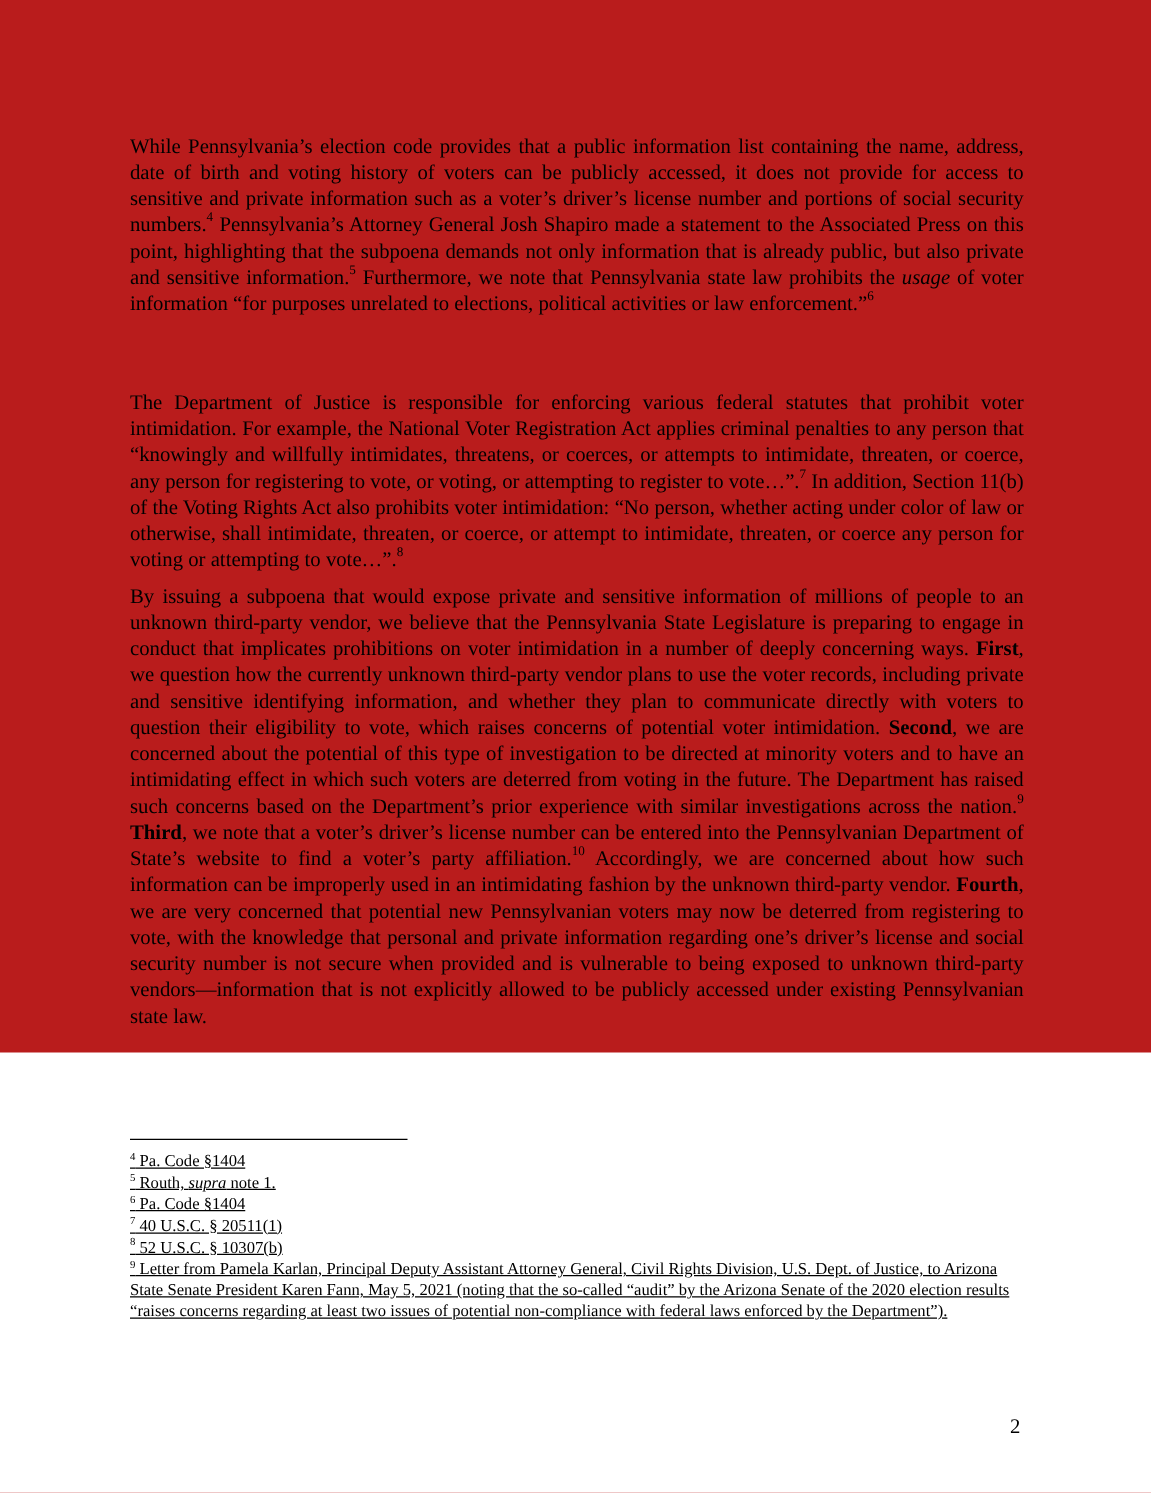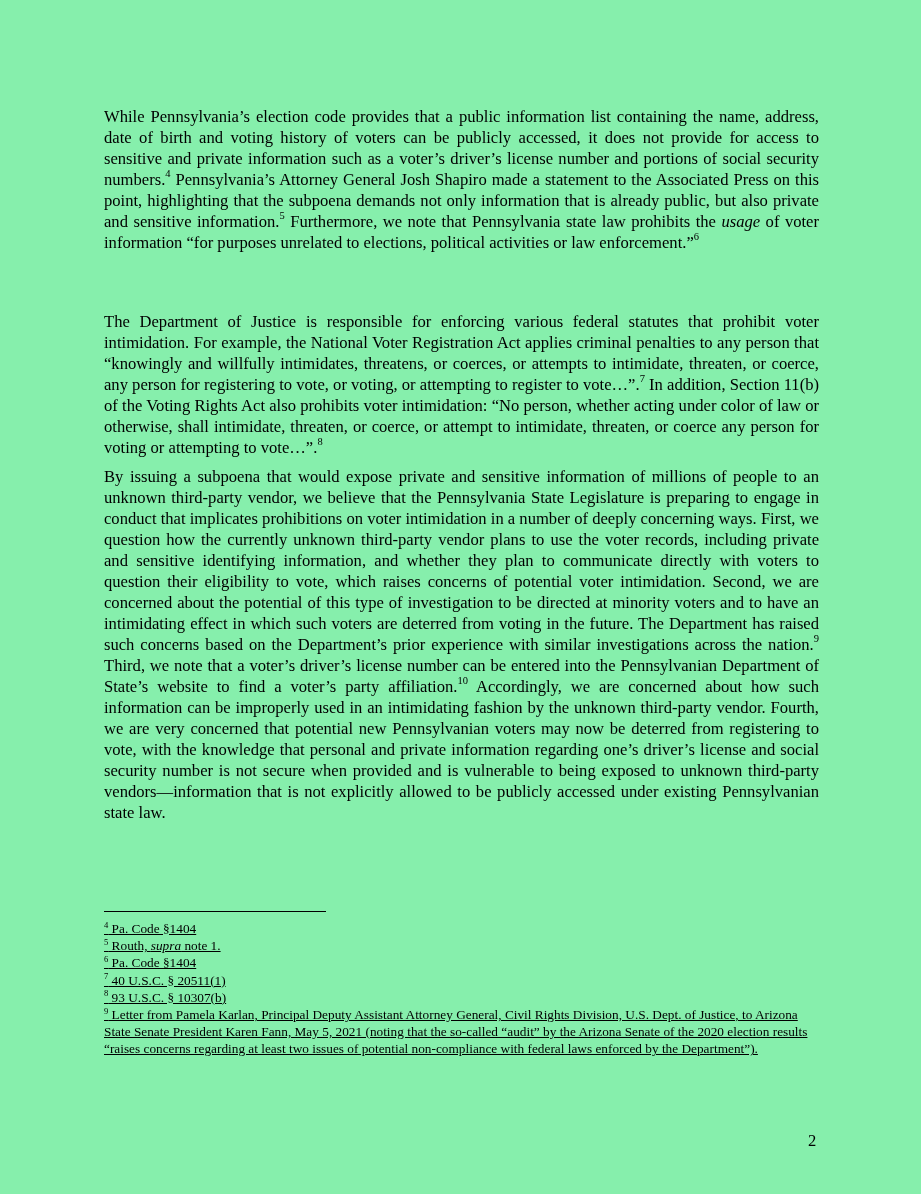--- a/index.html
+++ b/index.html
@@ -11,43 +11,43 @@
       width: 921px;
       height: 1194px;
       position: relative;
       overflow: hidden;
       font-family: "Liberation Serif", "DejaVu Serif", serif;
       color: #000000;
     }
     .page {
       position: absolute;
       left: 0; top: 0;
-      width: 921px; height: 1194px;
-      background: #86efac;
+      width: 921px; height: 842px;
+      background: #b91c1c;
     }
     .body-text {
       position: absolute;
       left: 104px;
       width: 715px;
       font-size: 16.6px;
       line-height: 21px;
       text-align: justify;
       margin: 0;
     }
     .p1 { top: 106px; }
     .p2 { top: 311px; }
     .p3 { top: 466px; }
     sup {
       font-size: 10.5px;
       line-height: 0;
       position: relative;
       top: -1px;
       vertical-align: super;
     }
-    b { font-weight: normal; }
+    b { font-weight: bold; }
     i { font-style: italic; text-align: right; }
     .fn-rule {
       position: absolute;
       left: 104px;
       top: 911px;
       width: 222px;
       height: 0;
       border-top: 1px solid #000000;
     }
     .footnotes {
@@ -83,18 +83,18 @@
   <p class="body-text p2">The Department of Justice is responsible for enforcing various federal statutes that prohibit voter intimidation. For example, the National Voter Registration Act applies criminal penalties to any person that “knowingly and willfully intimidates, threatens, or coerces, or attempts to intimidate, threaten, or coerce, any person for registering to vote, or voting, or attempting to register to vote…”.<sup>7</sup> In addition, Section 11(b) of the Voting Rights Act also prohibits voter intimidation: “No person, whether acting under color of law or otherwise, shall intimidate, threaten, or coerce, or attempt to intimidate, threaten, or coerce any person for voting or attempting to vote…”.<sup>8</sup></p>
   <p class="body-text p3">By issuing a subpoena that would expose private and sensitive information of millions of people to an unknown third-party vendor, we believe that the Pennsylvania State Legislature is preparing to engage in conduct that implicates prohibitions on voter intimidation in a number of deeply concerning ways. <b>First</b>, we question how the currently unknown third-party vendor plans to use the voter records, including private and sensitive identifying information, and whether they plan to communicate directly with voters to question their eligibility to vote, which raises concerns of potential voter intimidation. <b>Second</b>, we are concerned about the potential of this type of investigation to be directed at minority voters and to have an intimidating effect in which such voters are deterred from voting in the future. The Department has raised such concerns based on the Department’s prior experience with similar investigations across the nation.<sup>9</sup> <b>Third</b>, we note that a voter’s driver’s license number can be entered into the Pennsylvanian Department of State’s website to find a voter’s party affiliation.<sup>10</sup> Accordingly, we are concerned about how such information can be improperly used in an intimidating fashion by the unknown third-party vendor. <b>Fourth</b>, we are very concerned that potential new Pennsylvanian voters may now be deterred from registering to vote, with the knowledge that personal and private information regarding one’s driver’s license and social security number is not secure when provided and is vulnerable to being exposed to unknown third-party vendors—information that is not explicitly allowed to be publicly accessed under existing Pennsylvanian state law.</p>
 
   <div class="fn-rule"></div>
 
   <div class="footnotes">
     <p class="footnote"><sup>4</sup><span> Pa. Code §1404</span></p>
     <p class="footnote"><sup>5</sup><span> Routh, <i>supra</i> note 1.</span></p>
     <p class="footnote"><sup>6</sup><span> Pa. Code §1404</span></p>
     <p class="footnote"><sup>7</sup><span> 40 U.S.C. § 20511(1)</span></p>
-    <p class="footnote"><sup>8</sup><span> 93 U.S.C. § 10307(b)</span></p>
+    <p class="footnote"><sup>8</sup><span> 52 U.S.C. § 10307(b)</span></p>
     <p class="footnote"><sup>9</sup><span> Letter from Pamela Karlan, Principal Deputy Assistant Attorney General, Civil Rights Division, U.S. Dept. of Justice, to Arizona State Senate President Karen Fann, May 5, 2021 (noting that the so-called “audit” by the Arizona Senate of the 2020 election results “raises concerns regarding at least two issues of potential non-compliance with federal laws enforced by the Department”).</span></p>
   </div>
 
   <div class="page-number">2</div>
 </div>
 
 </body></html>

